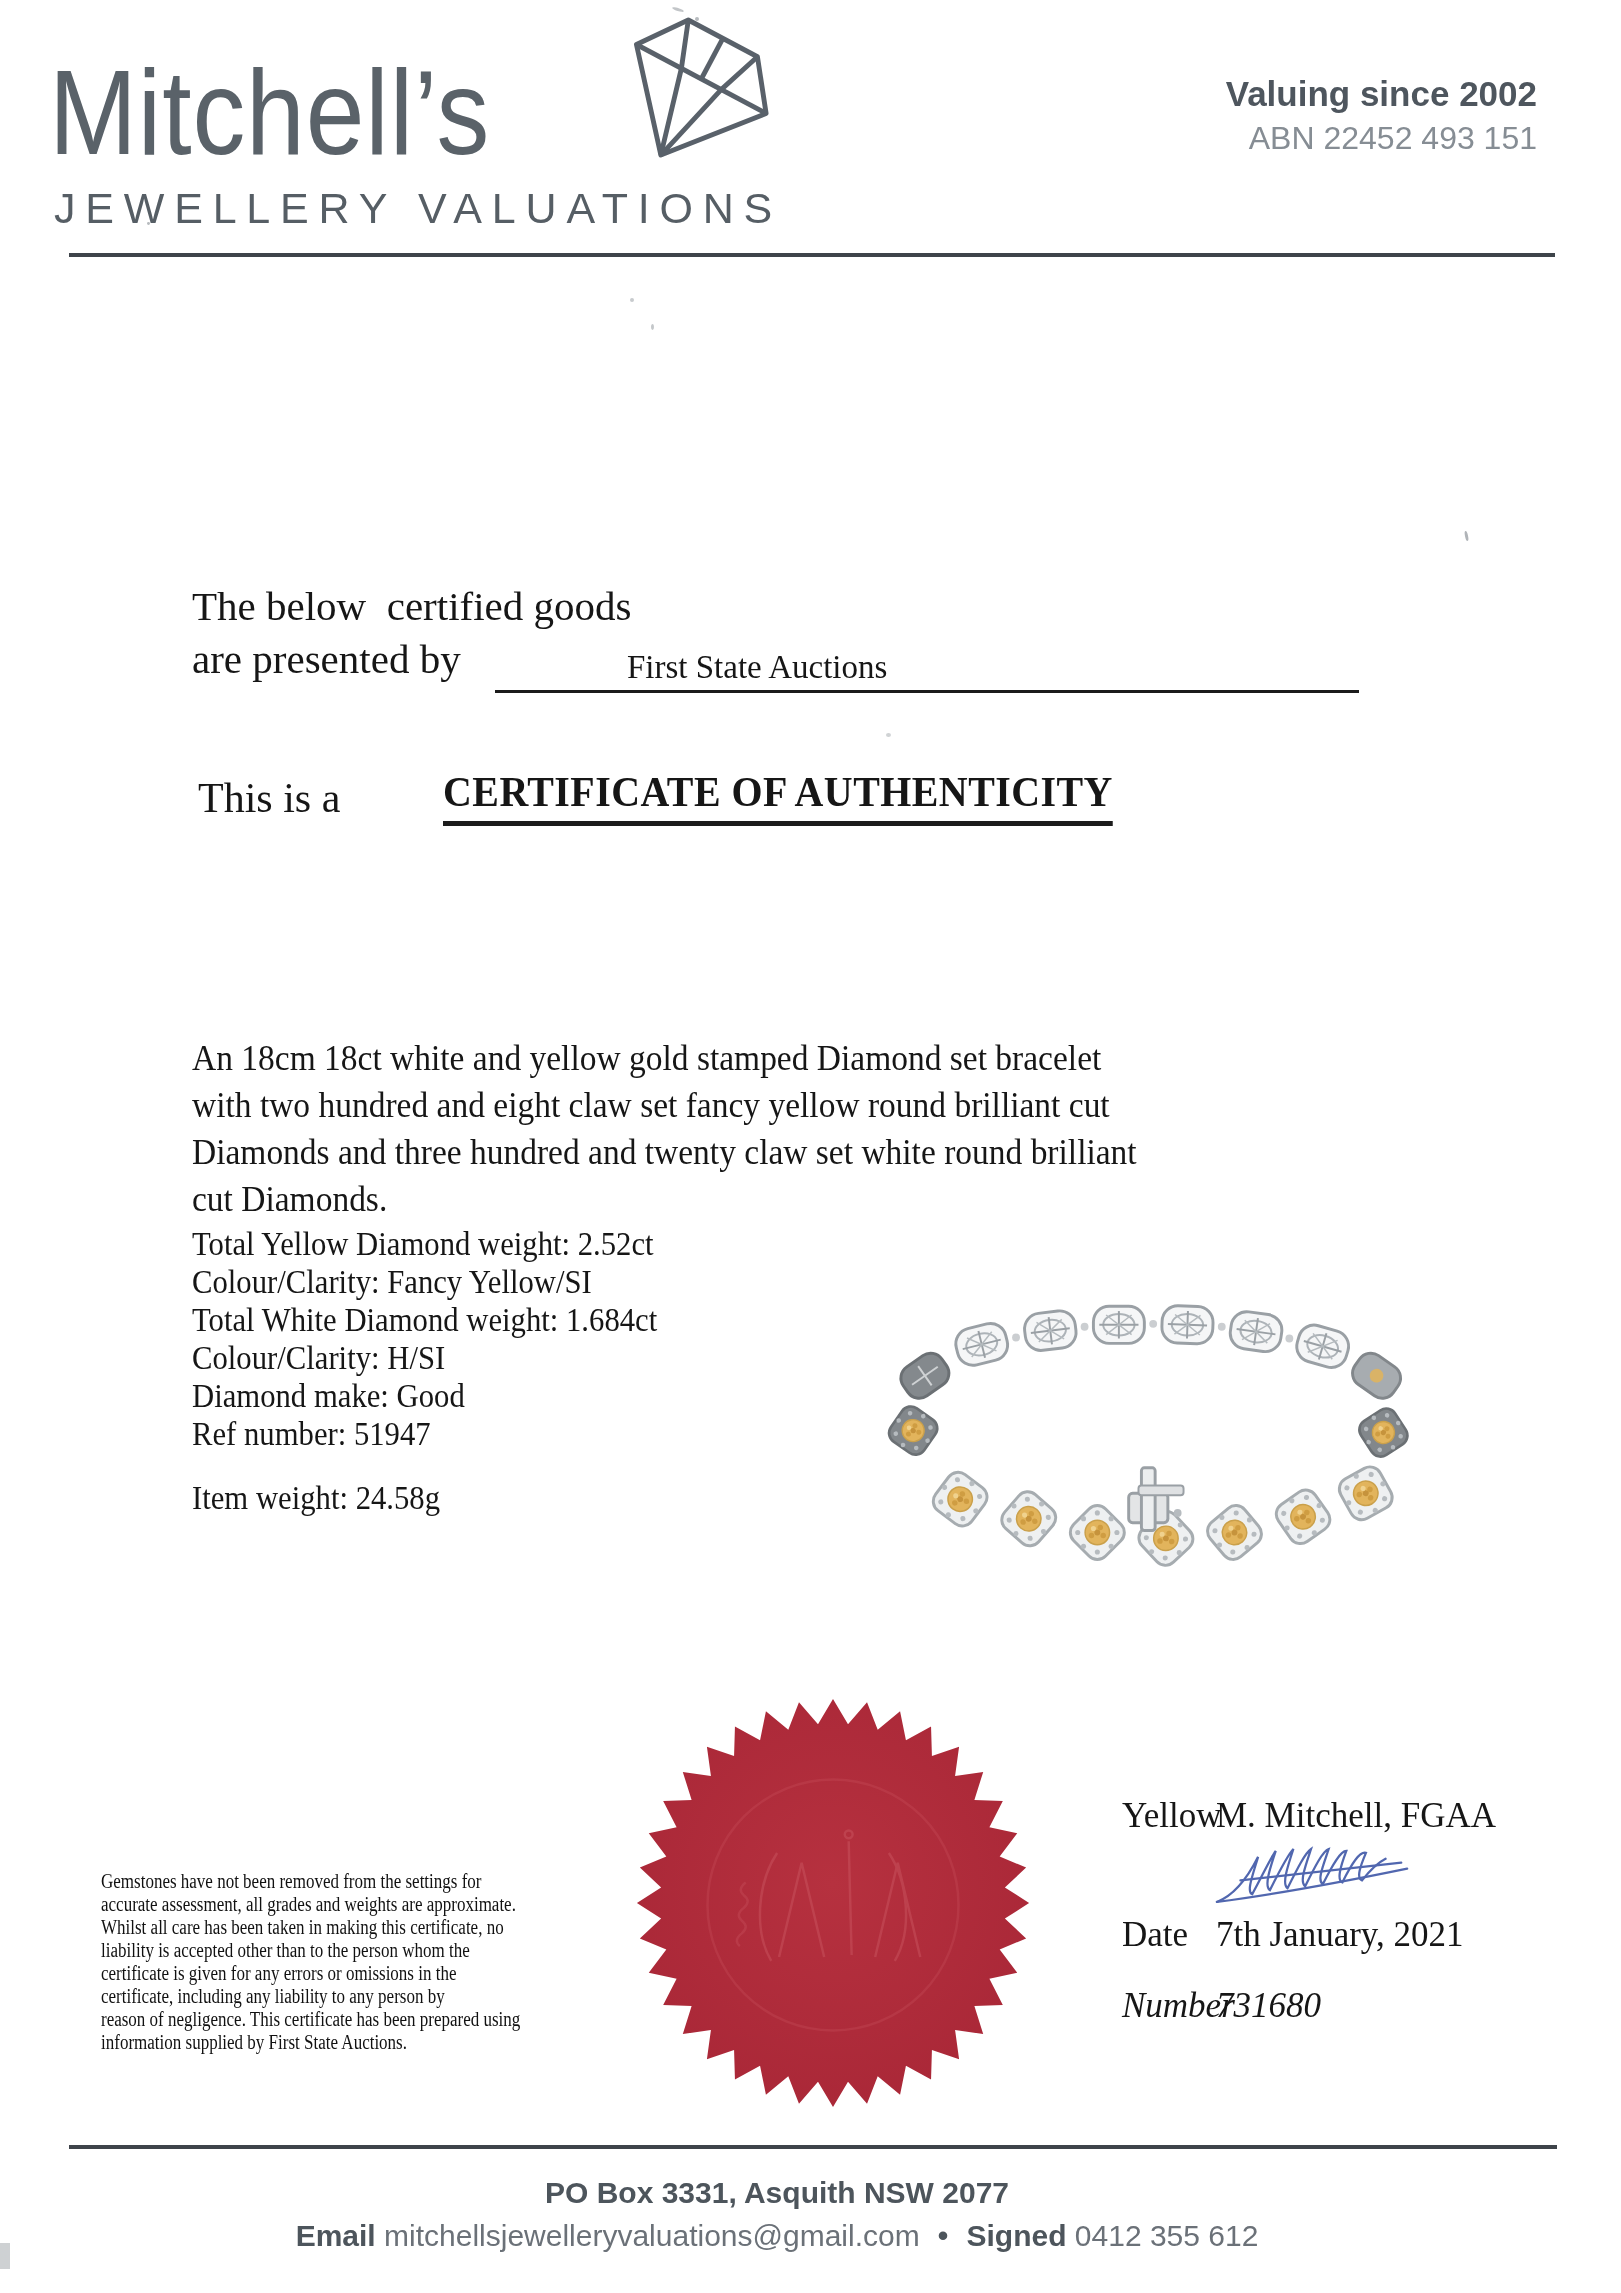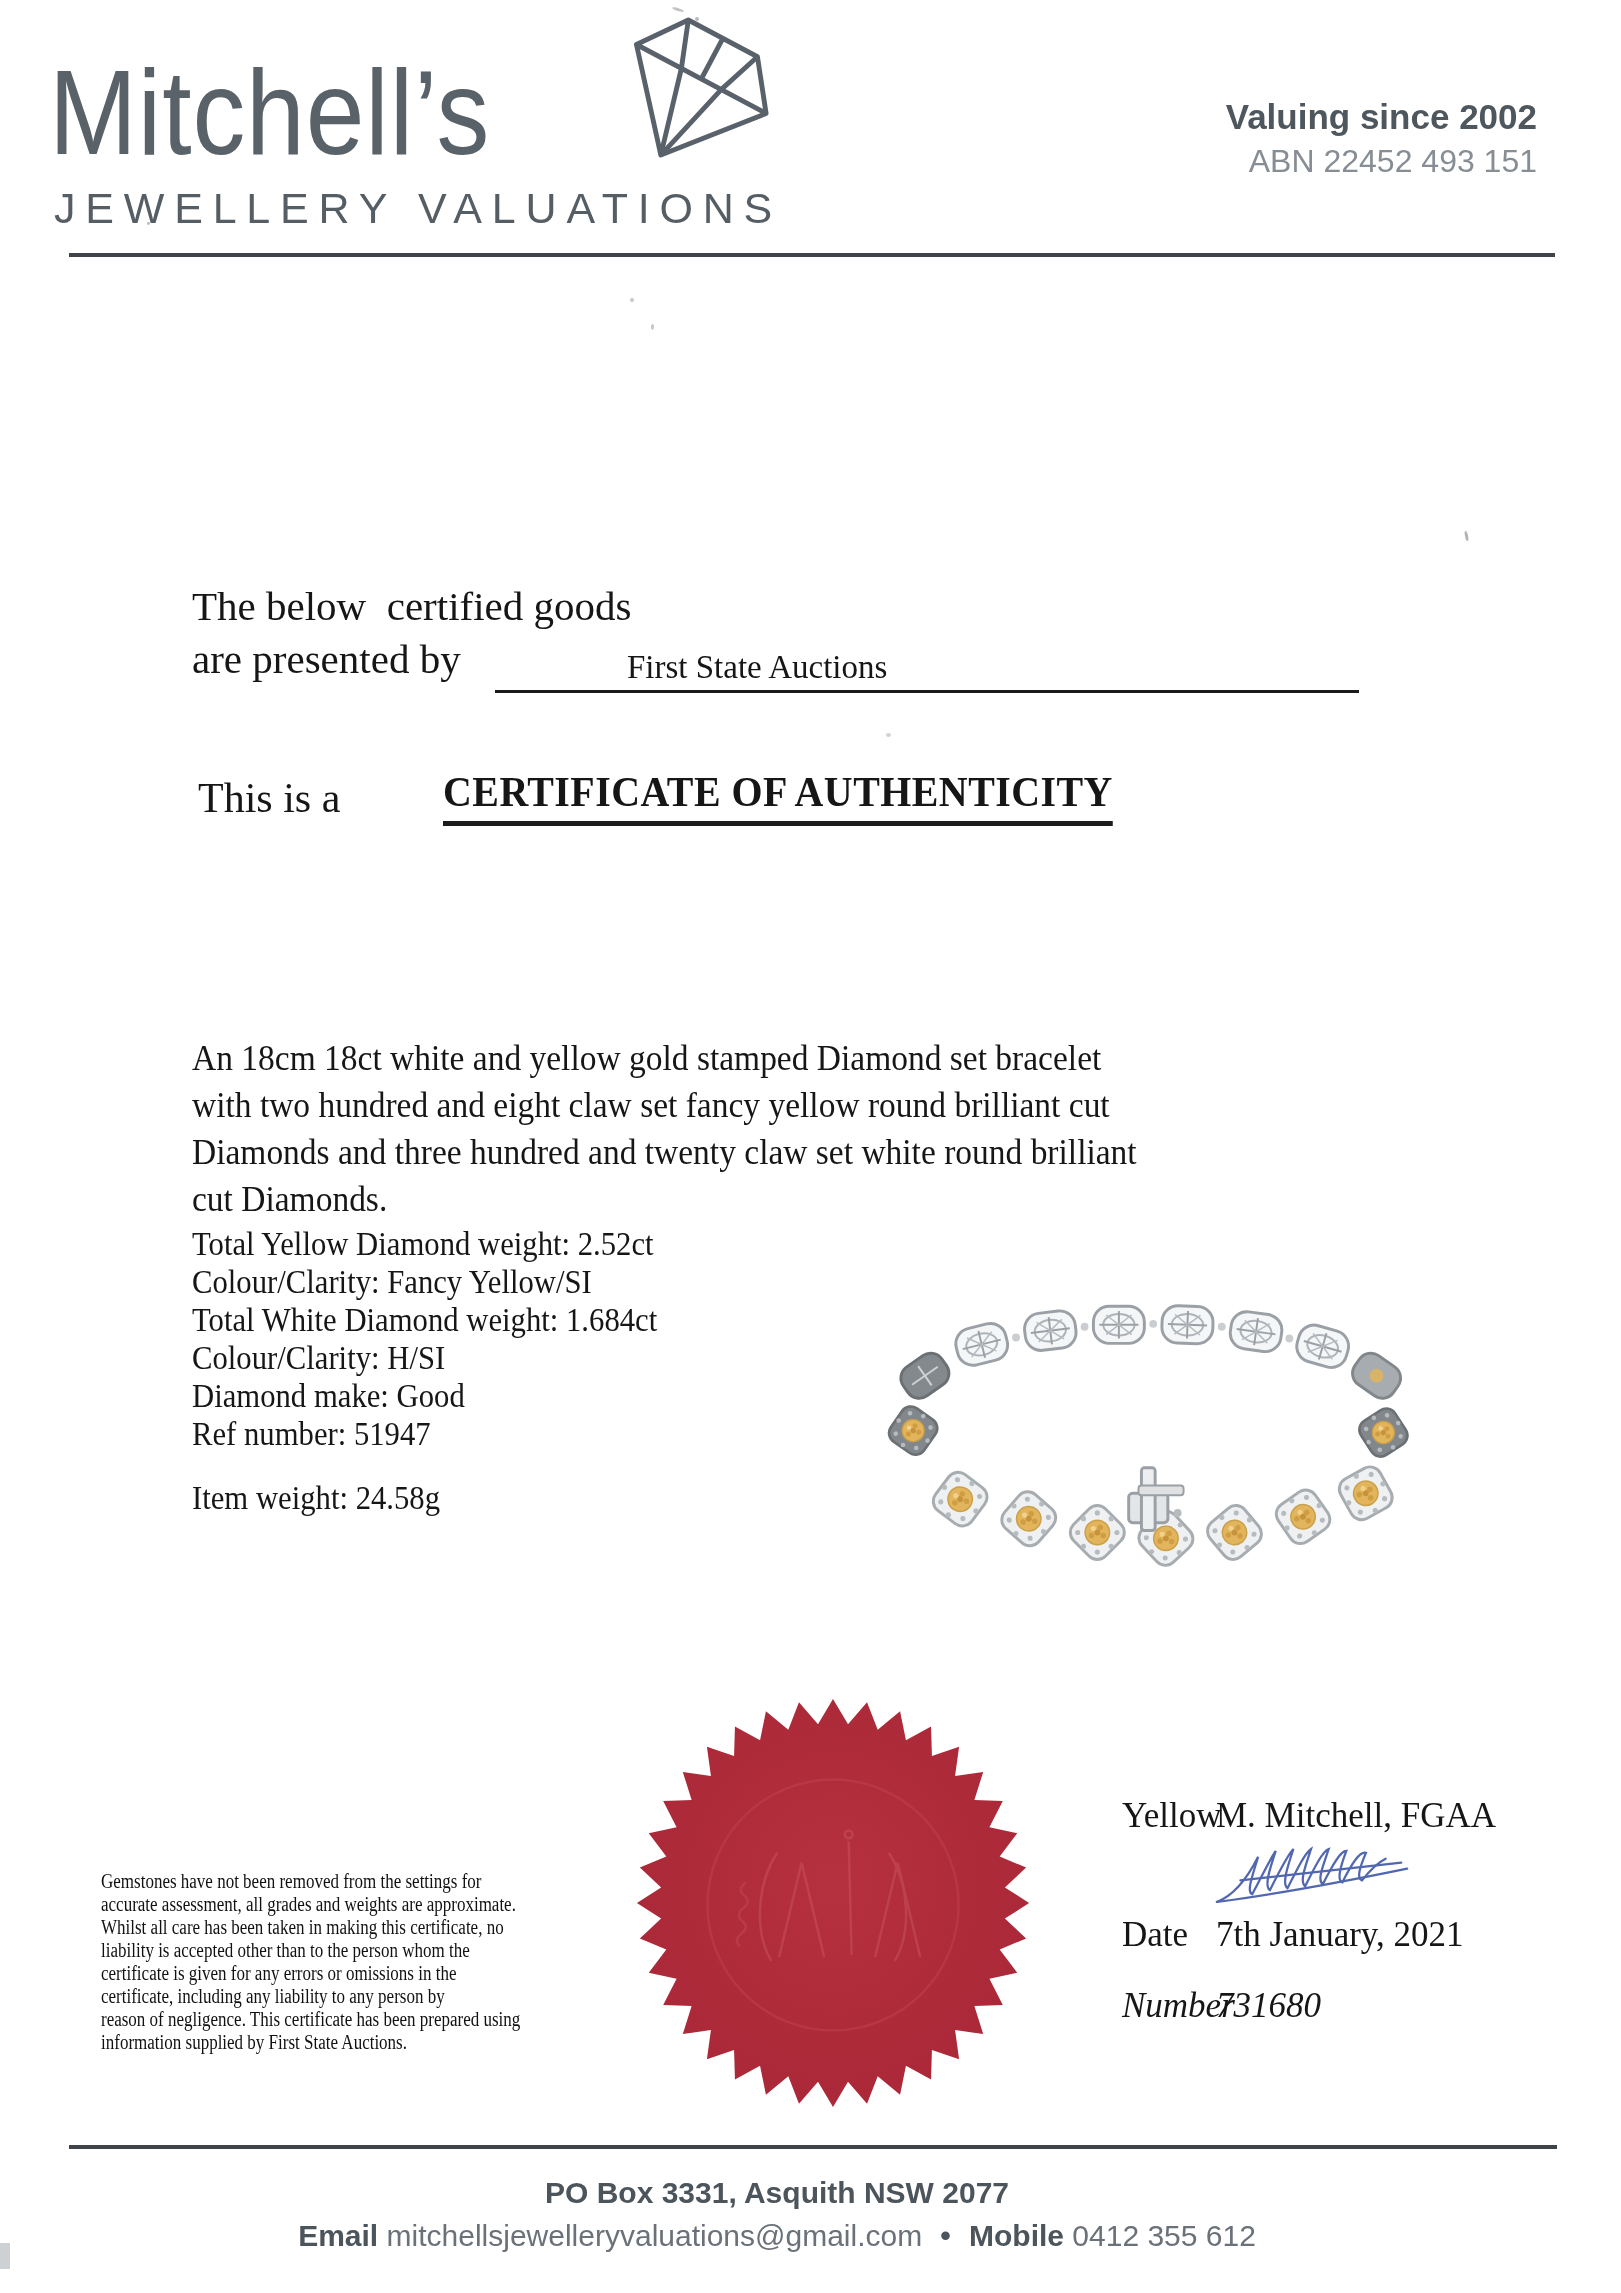--- a/index.html
+++ b/index.html
@@ -8,21 +8,21 @@
   .abs{position:absolute;}
   .pre{white-space:pre;}
   .nowrap{white-space:nowrap;}
 
   
   .brand{left:49px;top:43px;font-family:"Liberation Sans",sans-serif;font-size:120px;
          font-weight:400;color:#5a6269;letter-spacing:1px;transform:scaleX(.88);transform-origin:left top;}
   .brand-sub{left:54px;top:184px;font-family:"Liberation Sans",sans-serif;font-size:43px;
          color:#565e65;letter-spacing:9.8px;}
   .head-right{left:1068px;top:74px;width:469px;text-align:right;font-family:"Liberation Sans",sans-serif;}
-  .tagline{font-size:35px;font-weight:700;color:#4e565e;margin-top:23px;}
+  .tagline{font-size:35px;font-weight:700;color:#4e565e;}
   .abn{font-size:32px;color:#868d94;margin-top:5.9px;}
   .rule{background:#3e444a;height:3.9px;}
   .rule-top{left:69px;top:253px;width:1486px;}
   .rule-bottom{left:69px;top:2145px;width:1488px;}
 
   
   .intro1{left:192px;top:582px;font-size:41px;}
   .intro2{left:192px;top:635px;font-size:41px;}
   .presenter{left:627px;top:649px;width:412px;text-align:left;font-size:33px;}
   .presenter-line{left:495px;top:690px;width:864px;height:2.9px;background:#1b1b1b;}
@@ -238,21 +238,21 @@
 
   <div class="abs sig-label row-number">Number</div>
   <div class="abs sig-value row-number nowrap">731680</div>
 
   <div class="abs rule rule-bottom"></div>
   <div class="abs footer-address">PO Box 3331, Asquith NSW 2077</div>
   <div class="abs footer-contact">
     <b>Email</b>
     <span>mitchellsjewelleryvaluations@gmail.com</span>
     <span class="sep">•</span>
-    <b>Mobile</b>
+    <b>Signed</b>
     <span>0412 355 612</span>
   </div>
 
   <div class="speck" style="left:672px;top:7.8px;width:11.8px;height:2.9px;background:#c2c5c8;transform:rotate(18deg);"></div>
   <div class="speck" style="left:695px;top:16.7px;width:3.9px;height:3.9px;"></div>
   <div class="speck" style="left:630px;top:298px;width:3.9px;height:3.9px;background:#c8cbce;"></div>
   <div class="speck" style="left:651px;top:324px;width:2.9px;height:5.9px;background:#c4c7ca;"></div>
   <div class="speck" style="left:147px;top:222px;width:2.9px;height:2.9px;"></div>
   <div class="speck" style="left:1465px;top:531px;width:2.9px;height:9.8px;background:#b0b4b8;transform:rotate(-12deg);"></div>
   <div class="speck" style="left:0;top:2243px;width:9.8px;height:25.5px;background:#ced1d3;border-radius:0;"></div>

